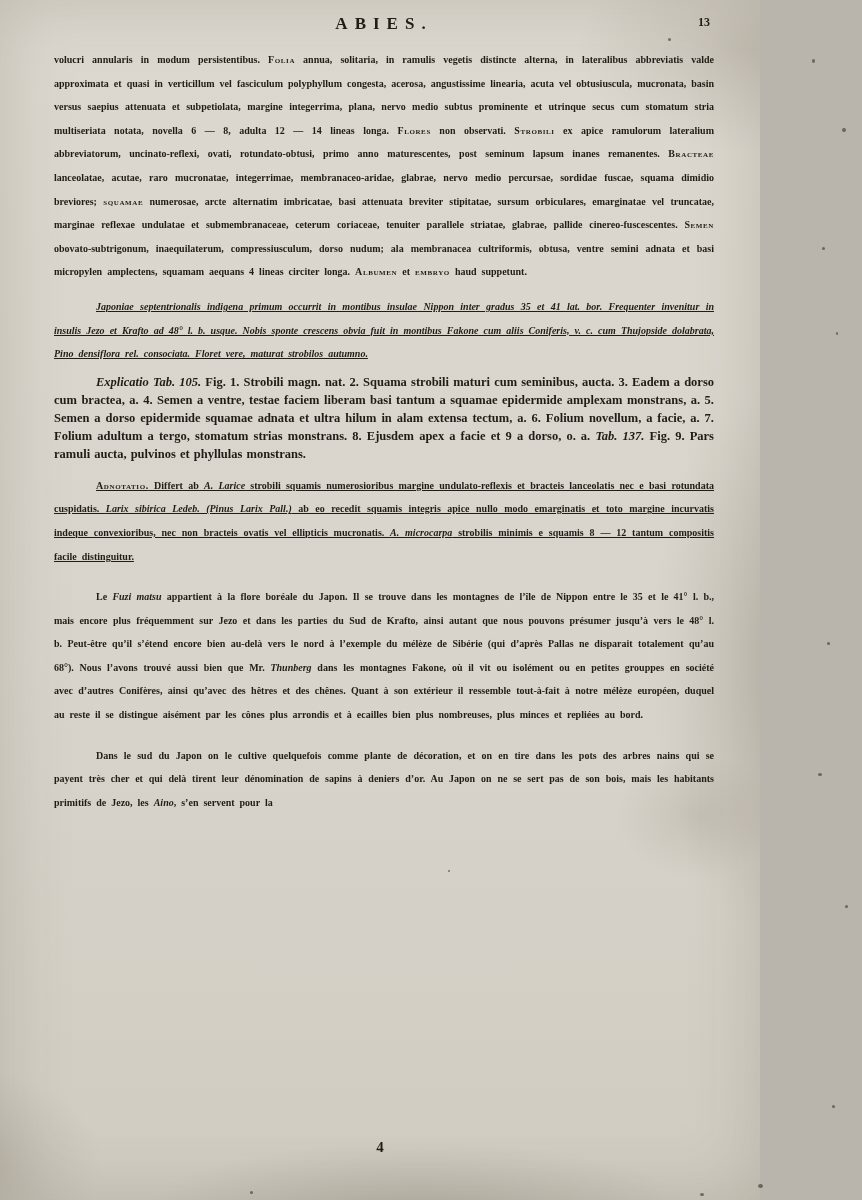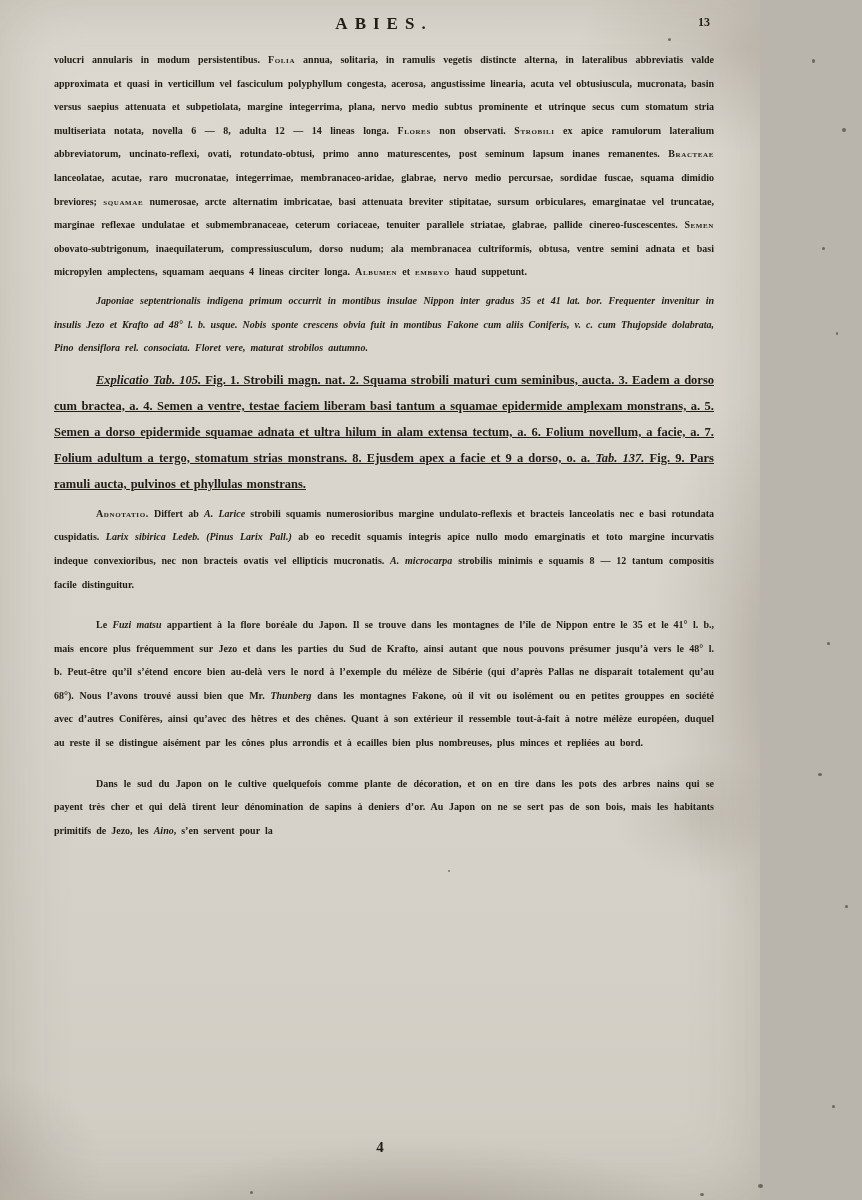--- a/index.html
+++ b/index.html
@@ -34,22 +34,22 @@
     font-weight: bold; font-size: 12px;
   }
   .body-text { position: relative; }
   .para {
     margin: 0; text-align: justify;
     font-weight: bold; font-size: 10px; line-height: 23.6px;
     word-spacing: 2.5px;
   }
   .para.indent { text-indent: 42px; }
   .para.italic { font-style: italic; }
-  .para.small { font-size: 12.5px; line-height: 26px; word-spacing: 1px; text-decoration: underline; }
-  .gap-md { margin-top: 5px; }
+  .para.small { font-size: 12.5px; line-height: 18px; word-spacing: 1px; }
+  .gap-md { margin-top: 11px; text-decoration: underline; }
   .gap-sm { margin-top: 7px; }
   .gap-lg { margin-top: 17px; }
   .sc { font-variant: small-caps; letter-spacing: 0.6px; }
   .i  { font-style: italic; }
   .footer {
     position: absolute; left: 0; bottom: 44px;
     width: 100%; text-align: center;
     font-weight: bold; font-size: 15px; color: #211c15;
   }
   .speck {

